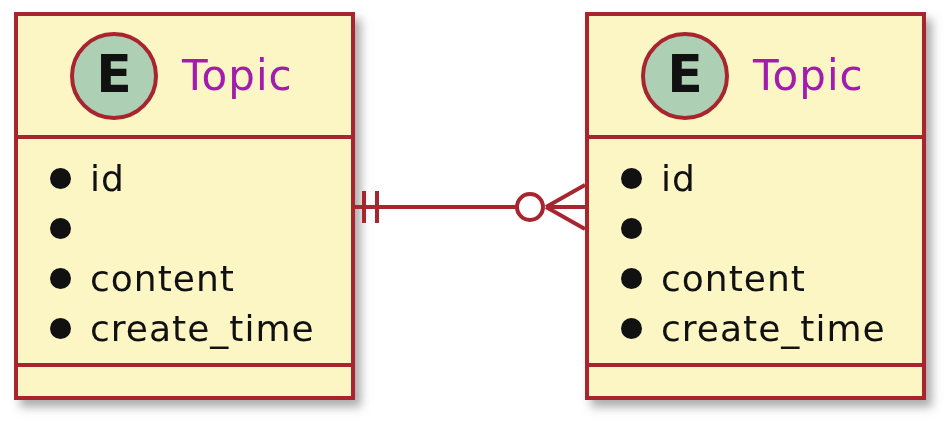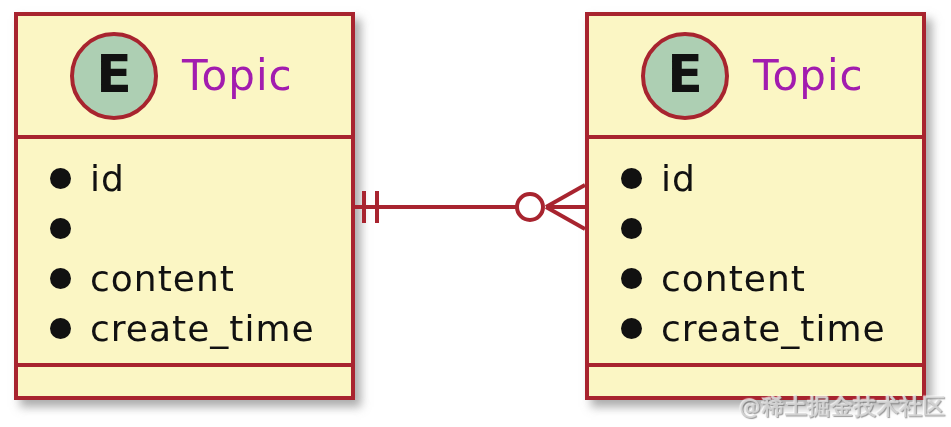--- a/index.html
+++ b/index.html
@@ -186,15 +186,14 @@
       <circle cx="178" cy="44" r="13"></circle>
 
       <g>
         <line x1="194" y1="44" x2="233" y2="44"></line>
         <line x1="194" y1="44" x2="233" y2="22"></line>
         <line x1="194" y1="44" x2="233" y2="66"></line>
       </g>
     </g>
   </svg>
 
-  <div class="watermark">@稀土掘金技术社区</div>
 
 </div>
 
 </body></html>

